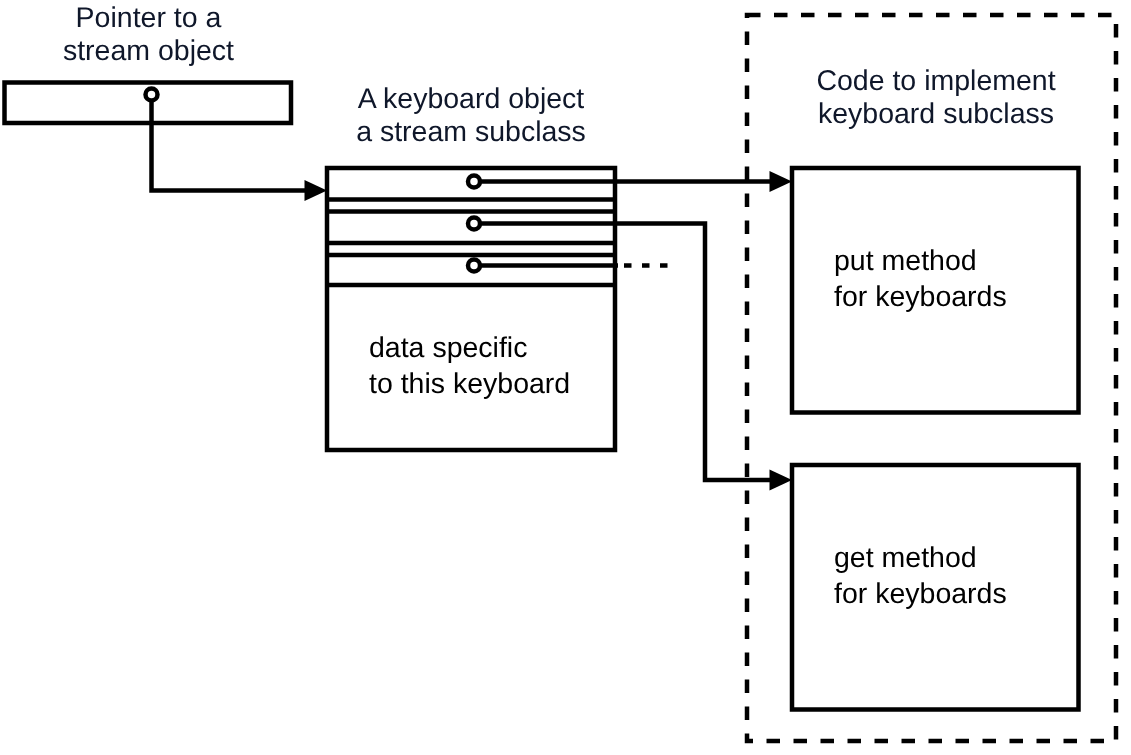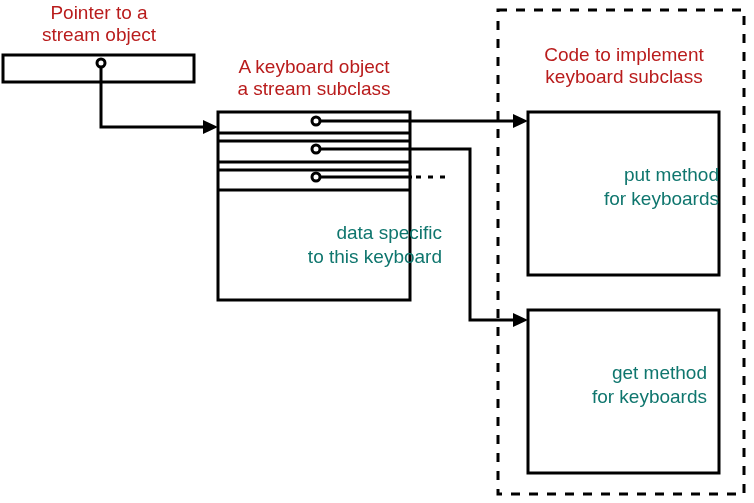--- a/index.html
+++ b/index.html
@@ -52,43 +52,44 @@
     fill: #ffffff;
     stroke: #000000;
     stroke-width: 3;
   }
   .arrow-head {
     fill: #000000;
   }
   .caption {
     position: absolute;
     text-align: center;
-    color: #b91c1c;
+    color: #0f172a;
     font-size: 19px;
     line-height: 1.18;
     font-family: "Liberation Sans", sans-serif;
     white-space: pre-line;
     user-select: none;
   }
   .boxtext {
     position: absolute;
-    text-align: right;
-    color: #0f766e;
+    text-align: left;
+    color: #000000;
     font-size: 19px;
     line-height: 1.25;
     font-family: "Liberation Sans", sans-serif;
     white-space: pre-line;
     user-select: none;
+    margin-left: 28px;
   }
   #label-pointer   { left: 0px;   top: 2px;   width: 198px; }
   #label-keyboard  { left: 214px; top: 56px;  width: 200px; }
   #label-code      { left: 508px; top: 44px;  width: 232px; }
   #text-data       { left: 218px; top: 221px; width: 224px; }
   #text-put        { left: 528px; top: 163px; width: 191px; }
-  #text-get        { left: 516px; top: 361px; width: 191px; }
+  #text-get        { left: 528px; top: 361px; width: 191px; }
 </style>
 </head>
 <body>
 
 <div id="canvas-wrap">
 
   <svg id="diagram" viewBox="0 0 754 503">
 
     <rect class="solid-box" x="3" y="55" width="191" height="27"></rect>
 

